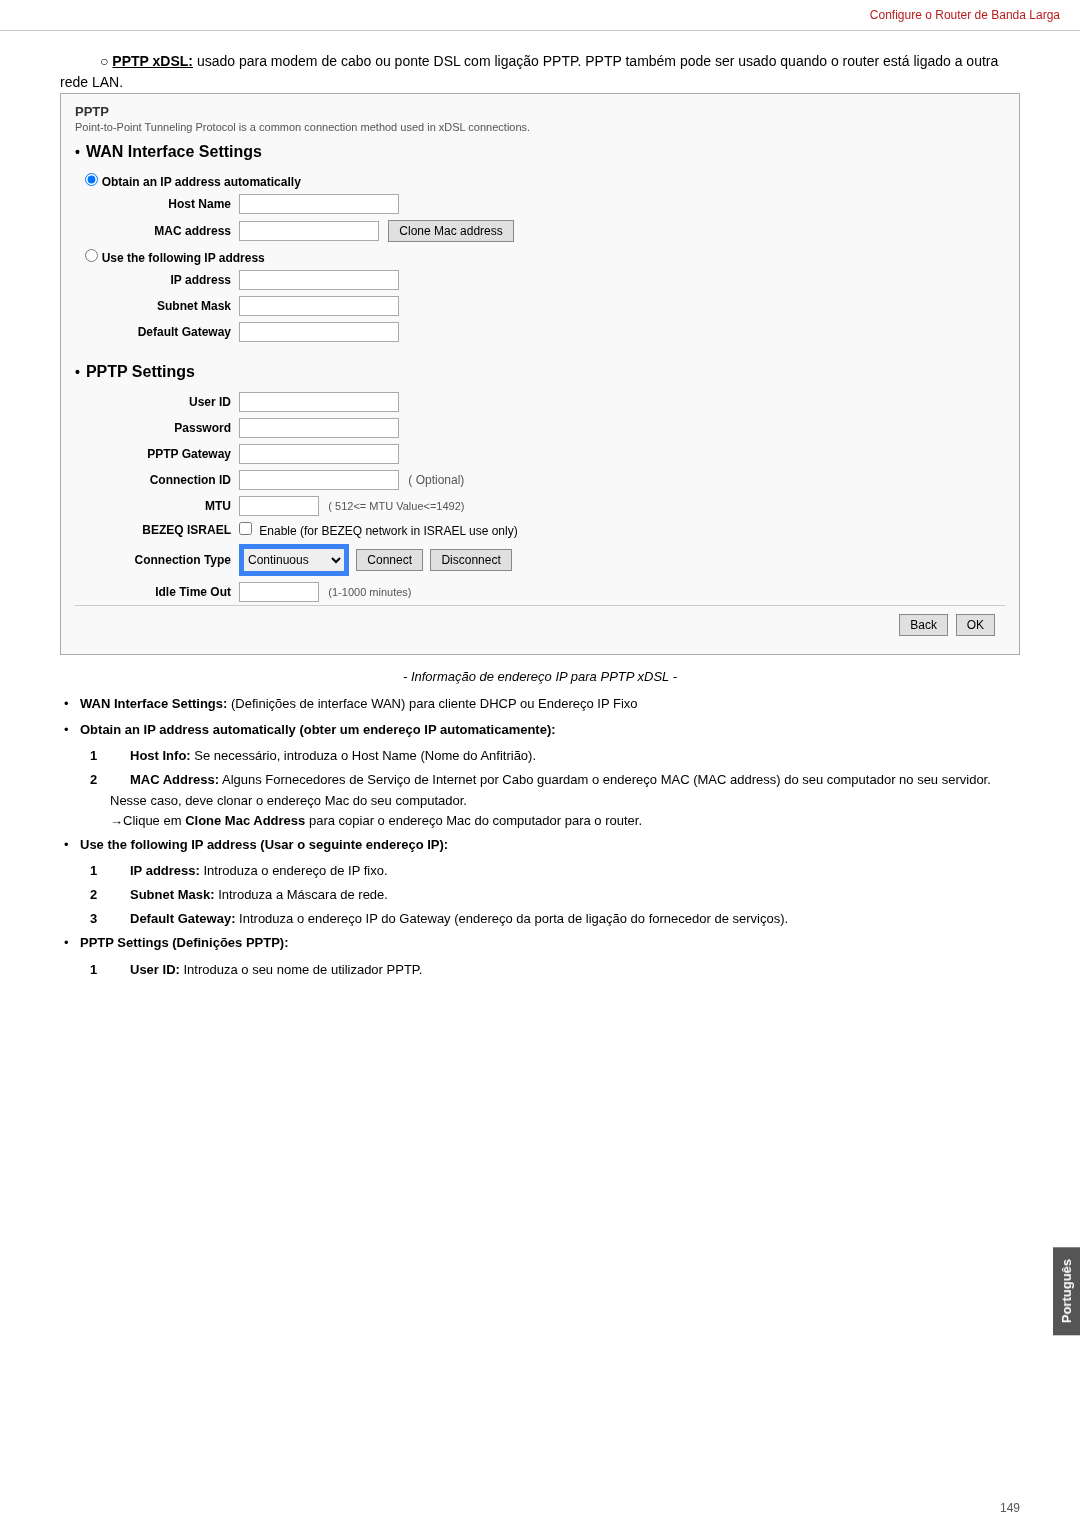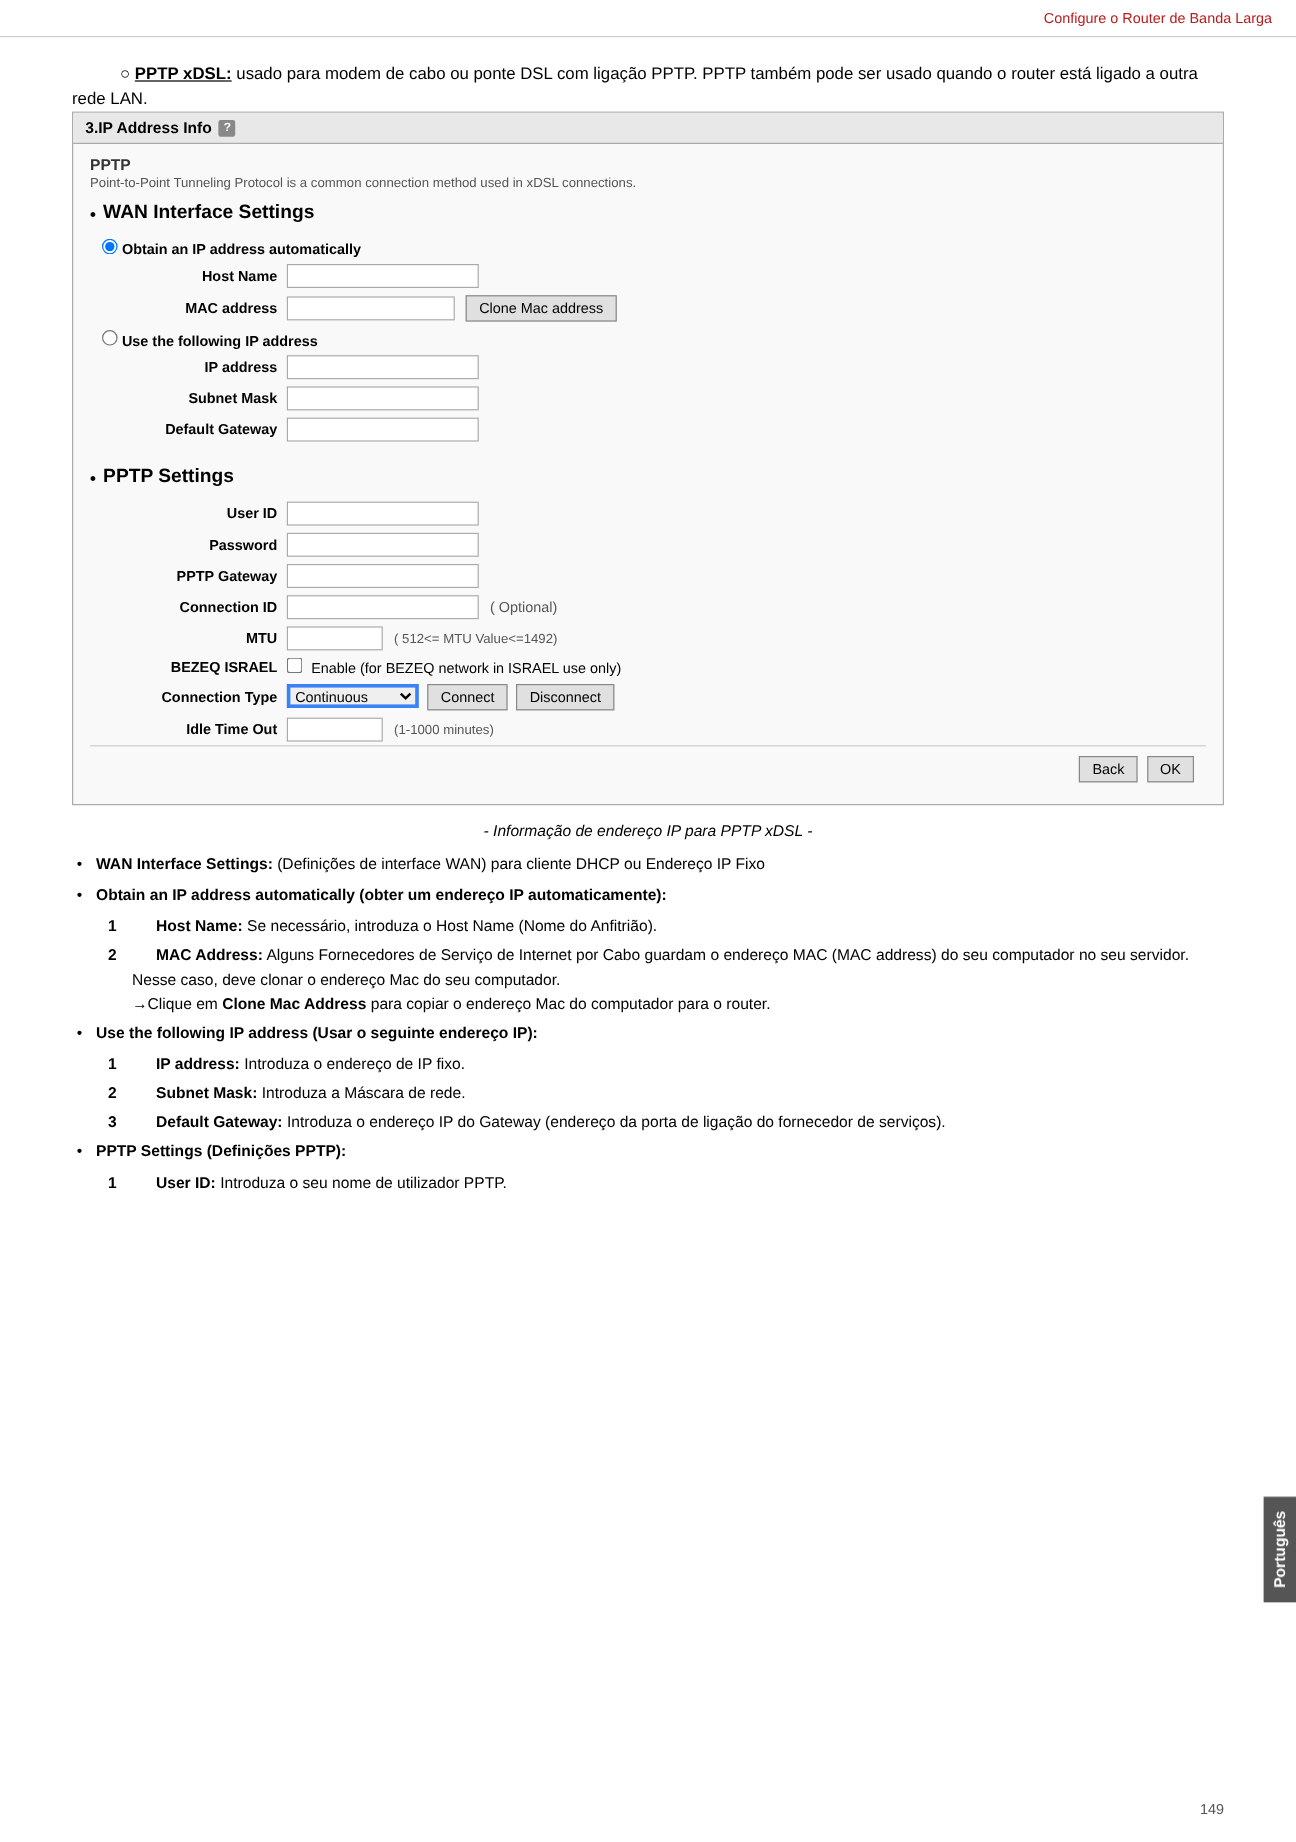--- a/index.html
+++ b/index.html
@@ -104,23 +104,23 @@
     input[type="text"].short { width: 80px; }
     .radio-row {
       padding: 4px 0 2px 10px;
     }
     .radio-label {
       font-weight: bold;
       font-size: 12px;
     }
     select.conn-type {
       width: 110px;
-      height: 20px;
-      font-size: 12px;
-      border: 3px solid #3b82f6;
+      height: 32px;
+      font-size: 12px;
+      border: 5px solid #3b82f6;
     }
     .btn {
       height: 22px;
       padding: 1px 10px;
       font-size: 12px;
       border: 1px solid #888;
       background: #e0e0e0;
       cursor: pointer;
       margin-left: 4px;
     }
@@ -232,24 +232,20 @@
   <span>Configure o Router de Banda Larga</span>
 </div>
 
 <div class="main-content">
 
   <p class="intro-text">
     ○ <strong>PPTP xDSL:</strong><span> usado para modem de cabo ou ponte DSL com ligação PPTP. PPTP também pode ser usado quando o router está ligado a outra rede LAN.</span>
   </p>
 
   <div class="form-panel">
-    <div class="form-panel-header">
-      <span>3.IP Address Info</span>
-      <span class="question-mark">?</span>
-    </div>
     <div class="form-panel-body">
       <div class="section-title">PPTP</div>
       <div class="section-desc">Point-to-Point Tunneling Protocol is a common connection method used in xDSL connections.</div>
 
       <div class="bullet-section">
         <span>WAN Interface Settings</span>
       </div>
 
       <div class="radio-row">
         <input type="radio" name="ip_mode" id="radio_auto" checked="" style="">
@@ -383,21 +379,21 @@
     <div class="bullet-item">
       <strong>WAN Interface Settings:</strong><span> (Definições de interface WAN) para cliente DHCP ou Endereço IP Fixo</span>
     </div>
 
     <div class="bullet-item">
       <strong>Obtain an IP address automatically (obter um endereço IP automaticamente):</strong>
     </div>
 
     <div class="sub-bullet">
       <span class="num">1</span>
-      <span class="indent"><strong>Host Name:</strong> Se necessário, introduza o Host Name (Nome do Anfitrião).</span>
+      <span class="indent"><strong>Host Info:</strong> Se necessário, introduza o Host Name (Nome do Anfitrião).</span>
     </div>
 
     <div class="sub-bullet">
       <span class="num">2</span>
       <span class="indent">
         <strong>MAC Address:</strong> Alguns Fornecedores de Serviço de Internet por Cabo guardam o endereço MAC (MAC address) do seu computador no seu servidor. Nesse caso, deve clonar o endereço Mac do seu computador.<br>
         →Clique em <strong>Clone Mac Address</strong> para copiar o endereço Mac do computador para o router.
       </span>
     </div>
 

